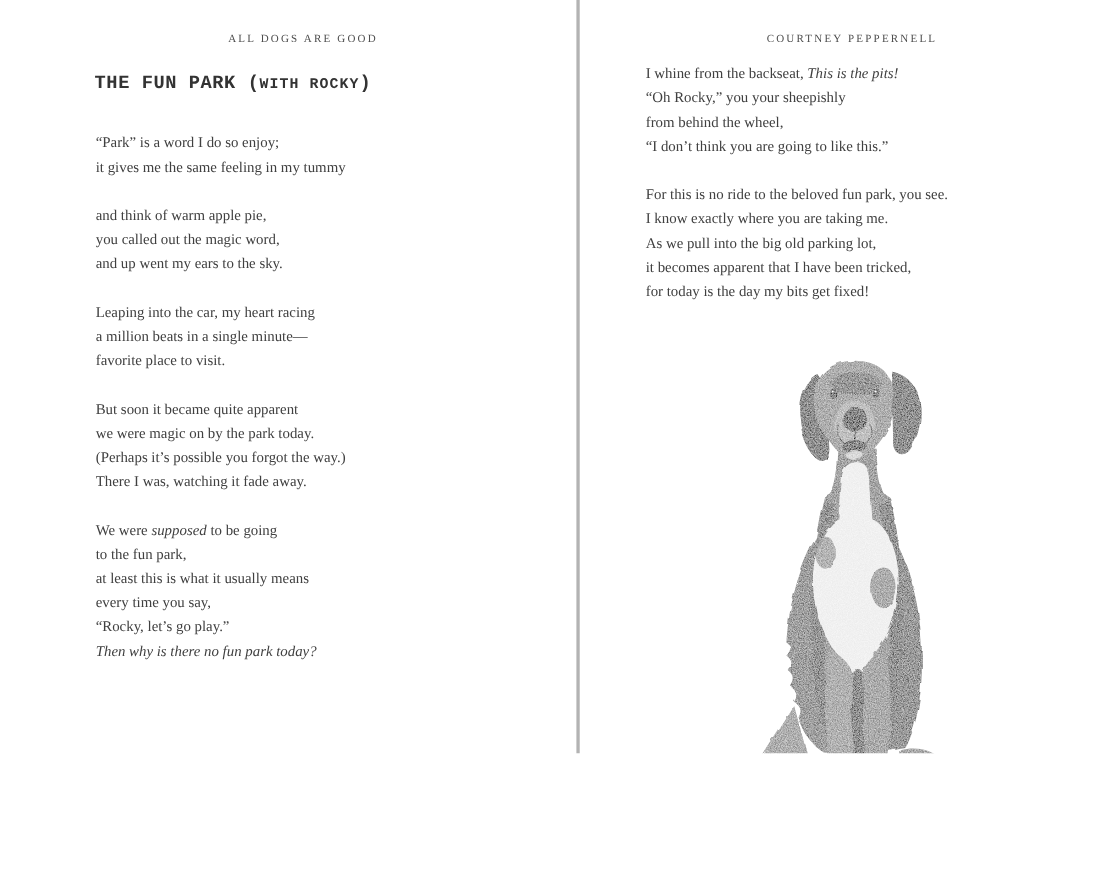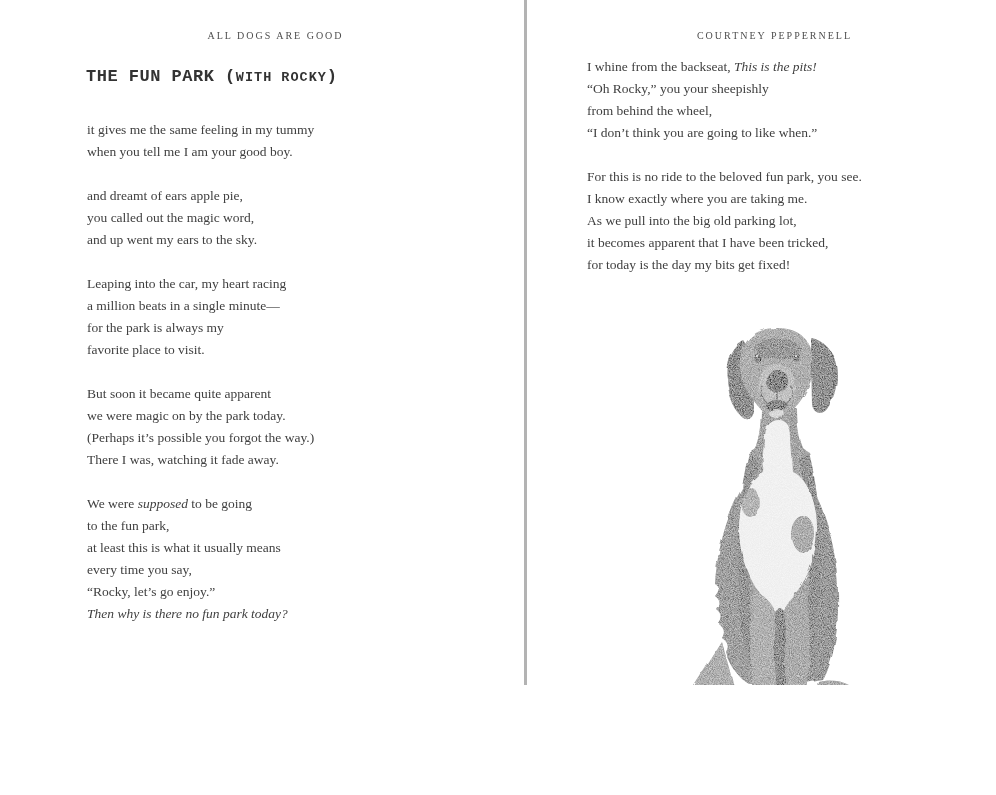--- a/index.html
+++ b/index.html
@@ -43,64 +43,63 @@
 
 <div class="spread">
 
   <div class="page left">
     <div class="running-head">ALL DOGS ARE GOOD</div>
 
     <h1 class="poem-title"><span>THE FUN PARK (</span><span class="title-small">WITH ROCKY</span><span>)</span></h1>
 
     <div class="poem">
         <div class="stanza">
+          <div class="line"><span>“Park” is a word I do so enjoy;</span></div>
           <div class="line"><span>it gives me the same feeling in my tummy</span></div>
-          <div class="line"><span>when you tell me I am your good boy.</span></div>
         </div>
         <div class="stanza">
-          <div class="line"><span>and dreamt of ears apple pie,</span></div>
+          <div class="line"><span>and think of warm apple pie,</span></div>
           <div class="line"><span>you called out the magic word,</span></div>
           <div class="line"><span>and up went my ears to the sky.</span></div>
         </div>
         <div class="stanza">
           <div class="line"><span>Leaping into the car, my heart racing</span></div>
           <div class="line"><span>a million beats in a single minute—</span></div>
-          <div class="line"><span>for the park is always my</span></div>
           <div class="line"><span>favorite place to visit.</span></div>
         </div>
         <div class="stanza">
           <div class="line"><span>But soon it became quite apparent</span></div>
           <div class="line"><span>we were magic on by the park today.</span></div>
           <div class="line"><span>(Perhaps it’s possible you forgot the way.)</span></div>
           <div class="line"><span>There I was, watching it fade away.</span></div>
         </div>
         <div class="stanza">
           <div class="line"><span>We were </span><span class="it">supposed</span><span> to be going</span></div>
           <div class="line"><span>to the fun park,</span></div>
           <div class="line"><span>at least this is what it usually means</span></div>
           <div class="line"><span>every time you say,</span></div>
-          <div class="line"><span>“Rocky, let’s go enjoy.”</span></div>
+          <div class="line"><span>“Rocky, let’s go play.”</span></div>
           <div class="line"><span class="it">Then why is there no fun park today?</span></div>
         </div>
       </div>
 
     <div class="page-number">36</div>
   </div>
 
   <div class="divider"></div>
 
   <div class="page right">
     <div class="running-head">COURTNEY PEPPERNELL</div>
 
     <div class="poem">
         <div class="stanza">
           <div class="line"><span>I whine from the backseat, </span><span class="it">This is the pits!</span></div>
           <div class="line"><span>“Oh Rocky,” you your sheepishly</span></div>
           <div class="line"><span>from behind the wheel,</span></div>
-          <div class="line"><span>“I don’t think you are going to like when.”</span></div>
+          <div class="line"><span>“I don’t think you are going to like this.”</span></div>
         </div>
         <div class="stanza">
           <div class="line"><span>For this is no ride to the beloved fun park, you see.</span></div>
           <div class="line"><span>I know exactly where you are taking me.</span></div>
           <div class="line"><span>As we pull into the big old parking lot,</span></div>
           <div class="line"><span>it becomes apparent that I have been tricked,</span></div>
           <div class="line"><span>for today is the day my bits get fixed!</span></div>
         </div>
       </div>
 

